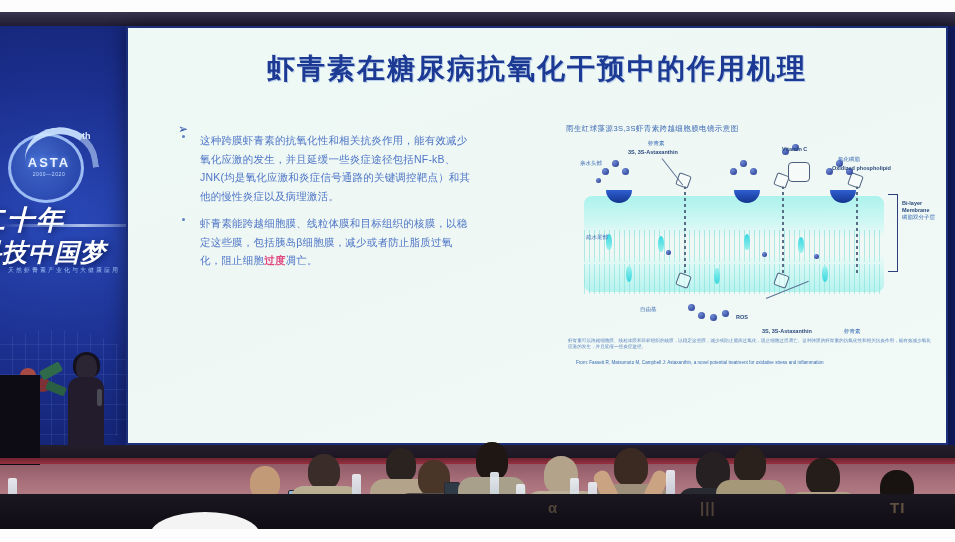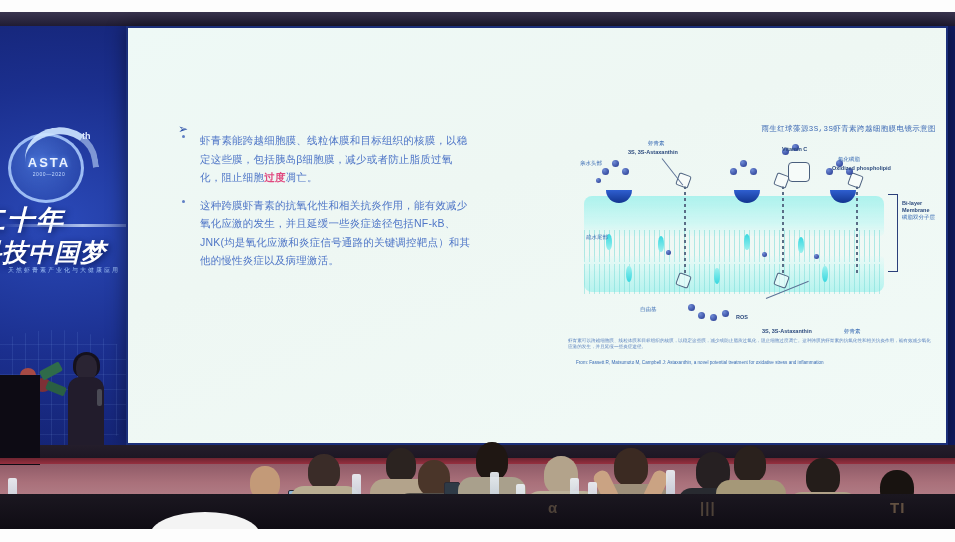--- a/index.html
+++ b/index.html
@@ -108,22 +108,22 @@
   }
 
   .b2 { position:relative; padding-left:24px; margin-bottom:9px; }
   .b2-marker { position:absolute; left:6px; top:5px; width:3px; height:3px; border-radius:50%; background:#5f7fc4; }
   .b2-text { color:#4f76c7; font-size:10.5px; line-height:16.5px; letter-spacing:.2px; }
   .hl-pink { color:#e0487f; font-weight:bold; }
 
   
   .diagram { position:absolute; left:438px; top:96px; width:370px; height:248px; }
   .dg-caption {
-    position:absolute; left:0; top:0; width:100%; text-align:right;
-    color:#3f6bb5; font-size:7.5px; letter-spacing:.4px;font-family:Liberation Mono, monospace;
+    position:absolute; left:0; top:0; width:100%; text-align:left;
+    color:#3f6bb5; font-size:7.5px; letter-spacing:.4px;
   }
   .dg-canvas { position:absolute; left:0; top:14px; width:370px; height:196px; }
 
   
   .mem-band {
     position:absolute; left:18px; top:58px; width:300px; height:40px;
     background:linear-gradient(180deg, rgba(150,240,235,.75) 0%, rgba(185,247,243,.55) 70%, rgba(215,250,248,.2) 100%);
     border-radius:8px 8px 4px 4px;
     filter:blur(.4px);
   }
@@ -267,35 +267,36 @@
   </div>
 
   <div class="bd-line1">二十年</div>
   <div class="bd-sheen"></div>
   <div class="bd-line2">科技中国梦</div>
   <div class="bd-line3">天然虾青素产业化与大健康应用</div>
 
   <div class="screen">
     <div class="slide">
 
+      <div class="slide-title">虾青素在糖尿病抗氧化干预中的作用机理</div>
 
       <div class="txt-col">
 
         <div class="b1">
           <span class="b1-marker">➢</span>
         </div>
 
         <div class="b2">
           <span class="b2-marker"></span>
-          <span class="b2-text"><span>虾青素能跨越细胞膜、线粒体膜和目标组织的核膜，以稳定这些膜，包括胰岛β细胞膜，减少或者防止脂质过氧化，阻止细胞</span><span class="hl-pink">过度</span><span>凋亡。</span></span>
+          <span class="b2-text">这种跨膜虾青素的抗氧化性和相关抗炎作用，能有效减少氧化应激的发生，并且延缓一些炎症途径包括NF-kB、JNK(均是氧化应激和炎症信号通路的关键调控靶点）和其他的慢性炎症以及病理激活。</span>
         </div>
 
         <div class="b2">
           <span class="b2-marker"></span>
-          <span class="b2-text">这种跨膜虾青素的抗氧化性和相关抗炎作用，能有效减少氧化应激的发生，并且延缓一些炎症途径包括NF-kB、JNK(均是氧化应激和炎症信号通路的关键调控靶点）和其他的慢性炎症以及病理激活。</span>
+          <span class="b2-text"><span>虾青素能跨越细胞膜、线粒体膜和目标组织的核膜，以稳定这些膜，包括胰岛β细胞膜，减少或者防止脂质过氧化，阻止细胞</span><span class="hl-pink">过度</span><span>凋亡。</span></span>
         </div>
 
       </div>
 
       <div class="diagram">
         <div class="dg-caption">雨生红球藻源3S,3S虾青素跨越细胞膜电镜示意图</div>
 
         <div class="dg-canvas">
 
           <div class="mem-band"></div>

